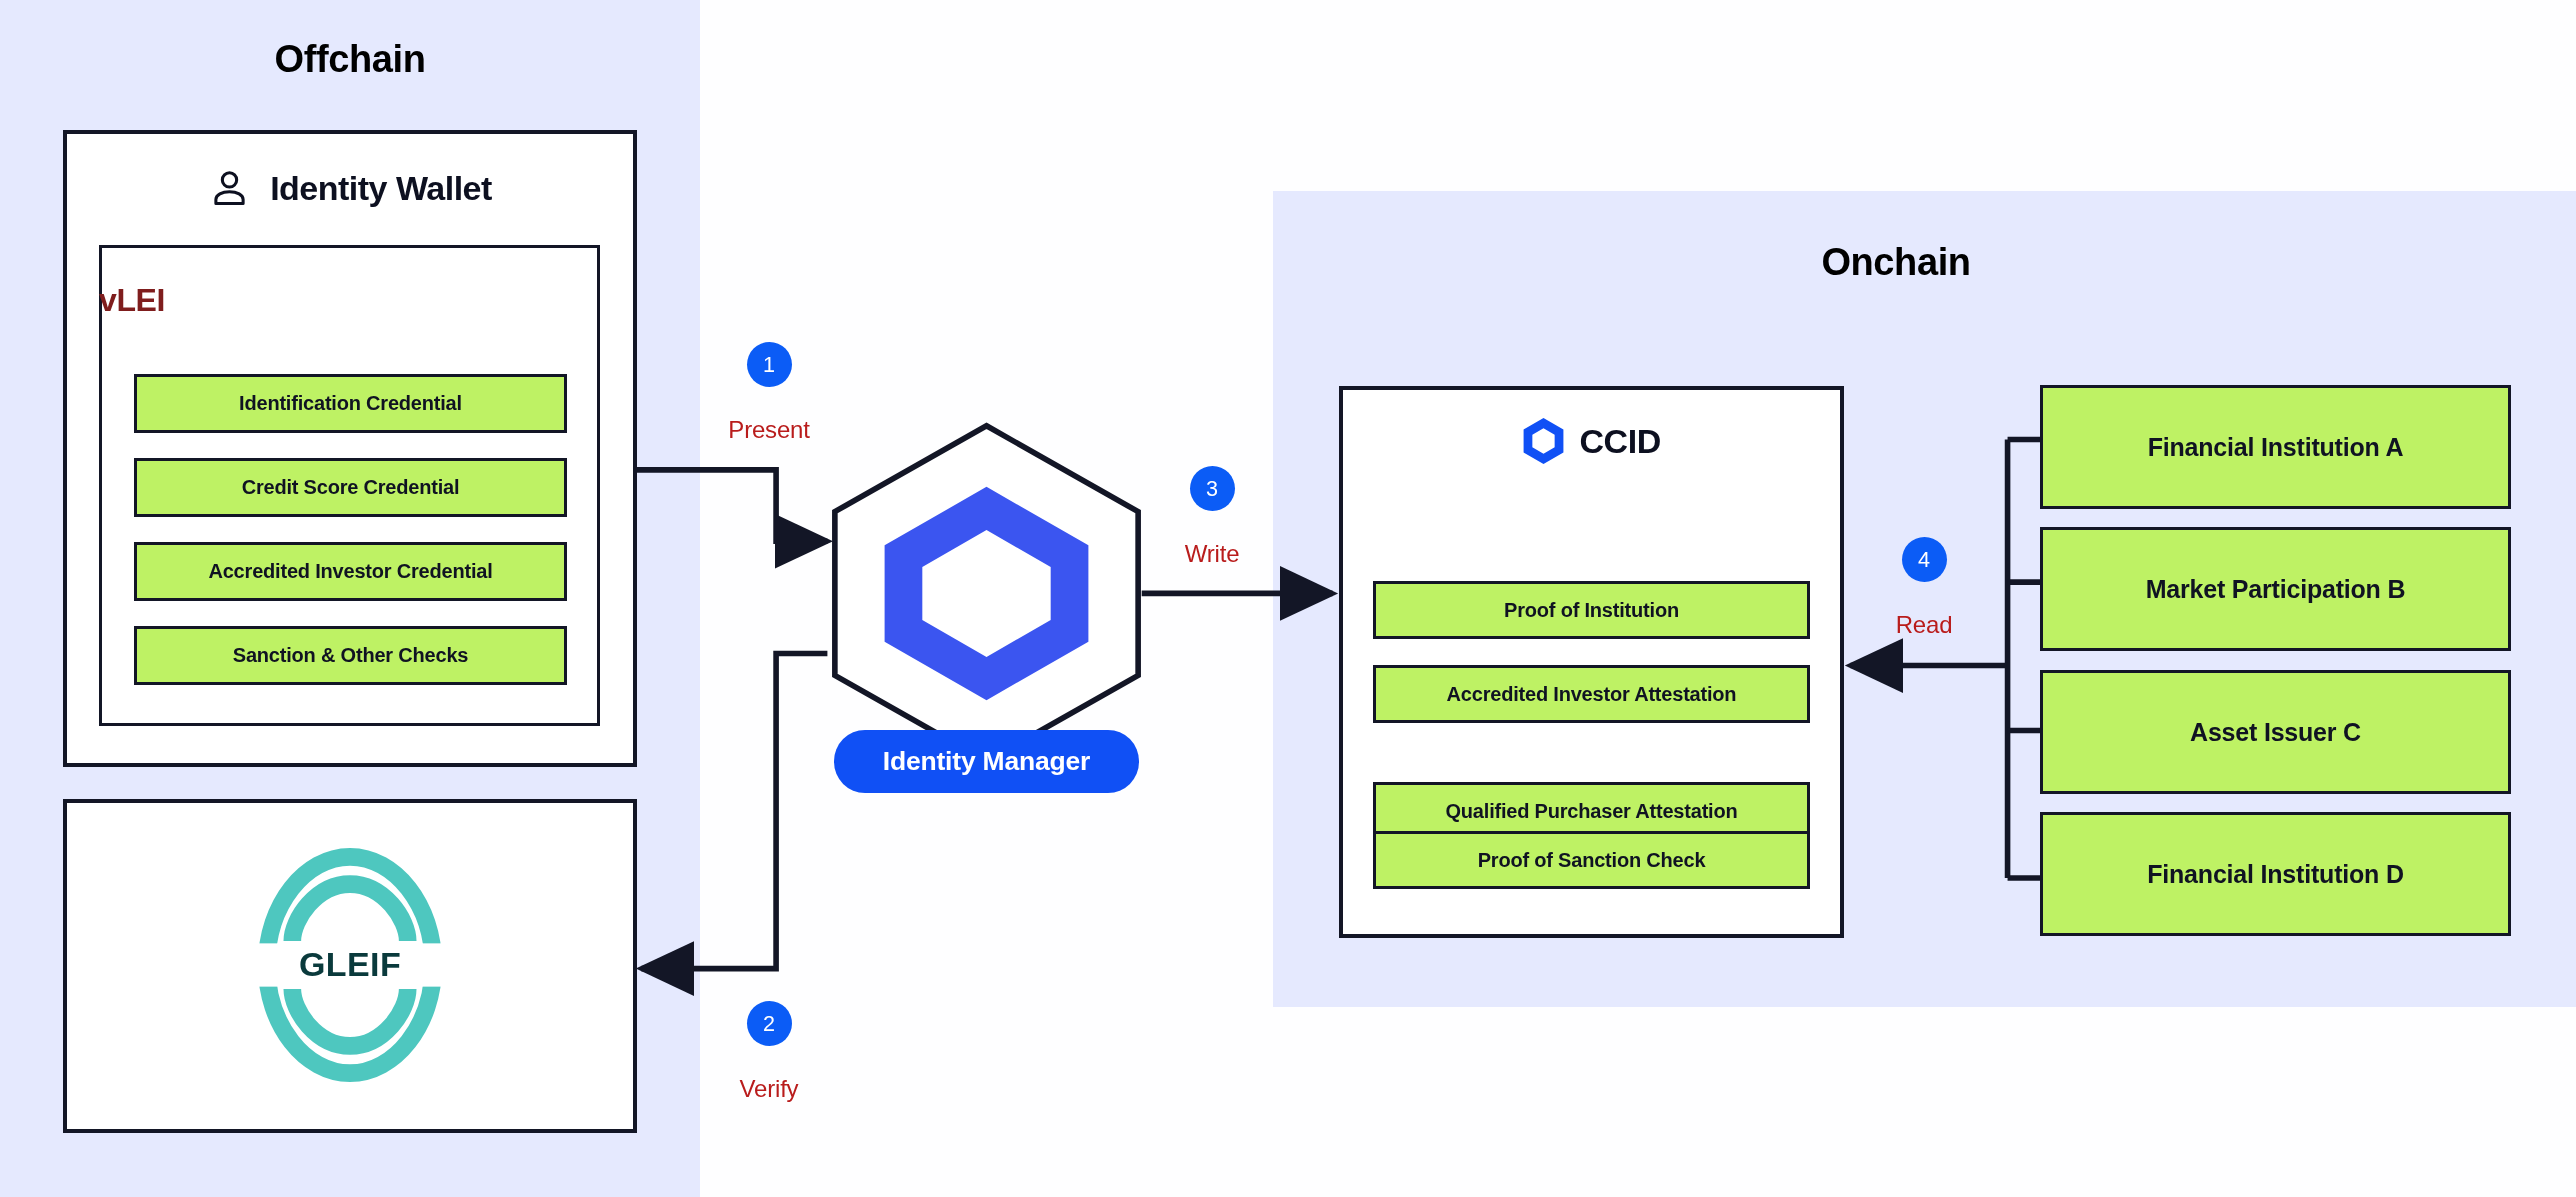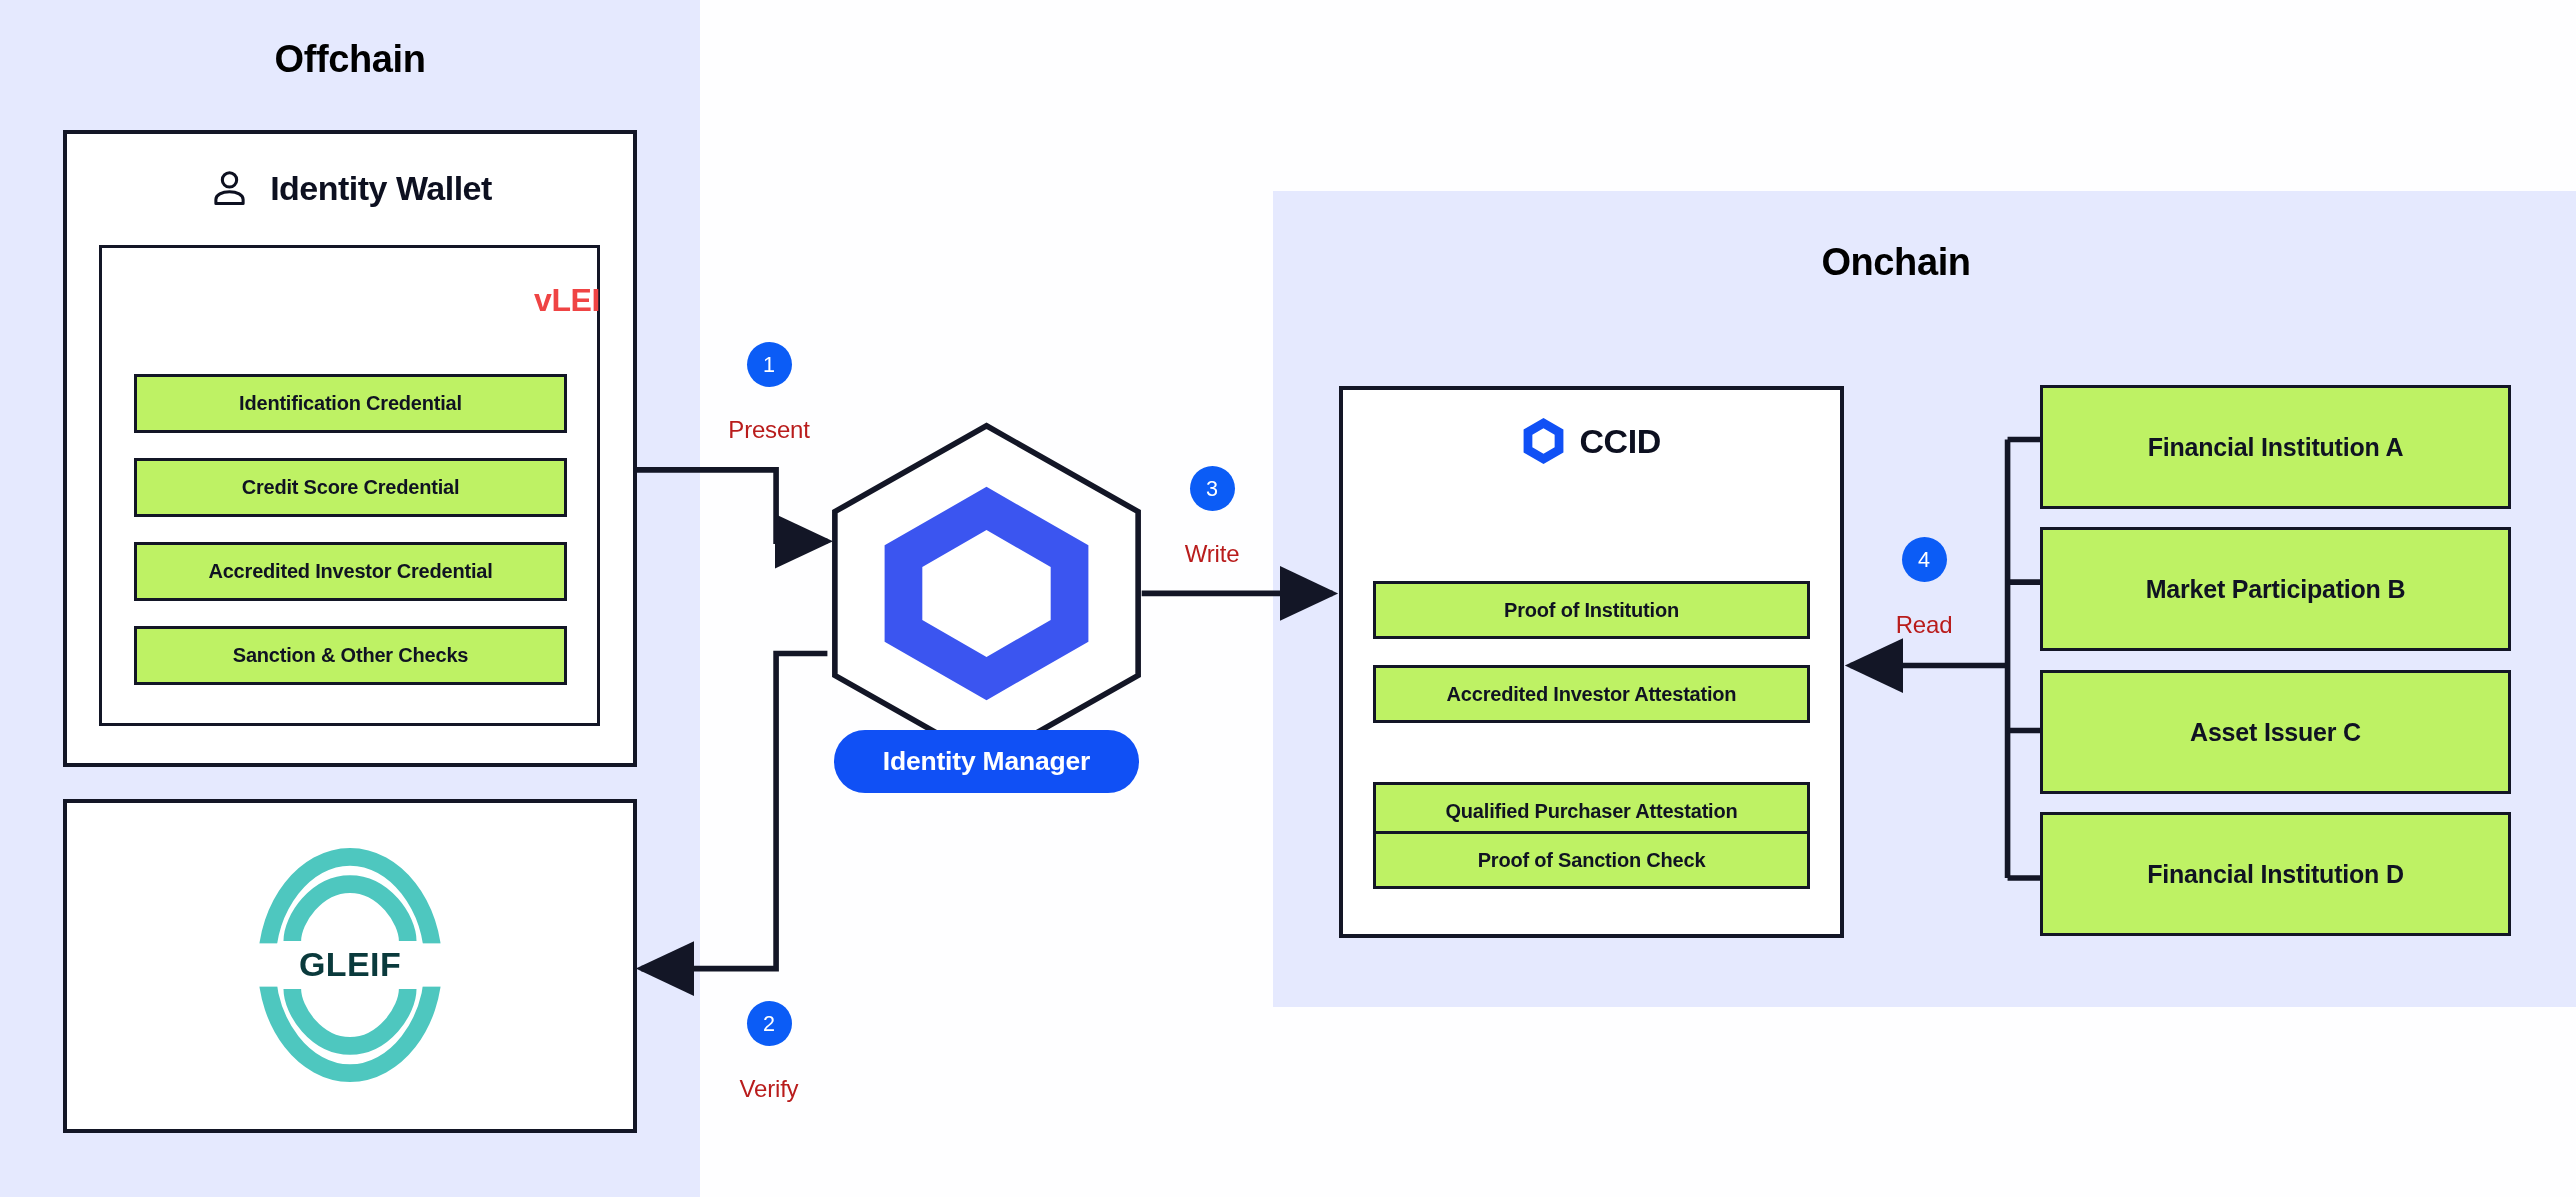--- a/index.html
+++ b/index.html
@@ -67,21 +67,21 @@
     display:flex;align-items:center;justify-content:center;gap:19px;
   }
   #wallet-title{
     font-size:34px;font-weight:700;color:#0d1020;letter-spacing:-0.5px;white-space:nowrap;
   }
   .person-icon{width:43px;height:43px;display:block;}
 
   #vlei-card{left:99px;top:245px;width:501px;height:481px;}
   #vlei-title{
     position:absolute;left:99px;top:282px;width:501px;
-    text-align:right;font-size:32px;font-weight:700;color:#ef4444;letter-spacing:-0.4px;
+    text-align:left;font-size:32px;font-weight:700;color:#7f1d1d;letter-spacing:-0.4px;
   }
   .cred{left:134px;width:433px;height:59px;font-size:20px;}
   #cred-0{top:374px;}
   #cred-1{top:458px;}
   #cred-2{top:542px;}
   #cred-3{top:626px;}
 
   
   #gleif-card{left:63px;top:799px;width:574px;height:334px;}
   #gleif-logo{position:absolute;left:241px;top:844px;width:218px;height:242px;}

